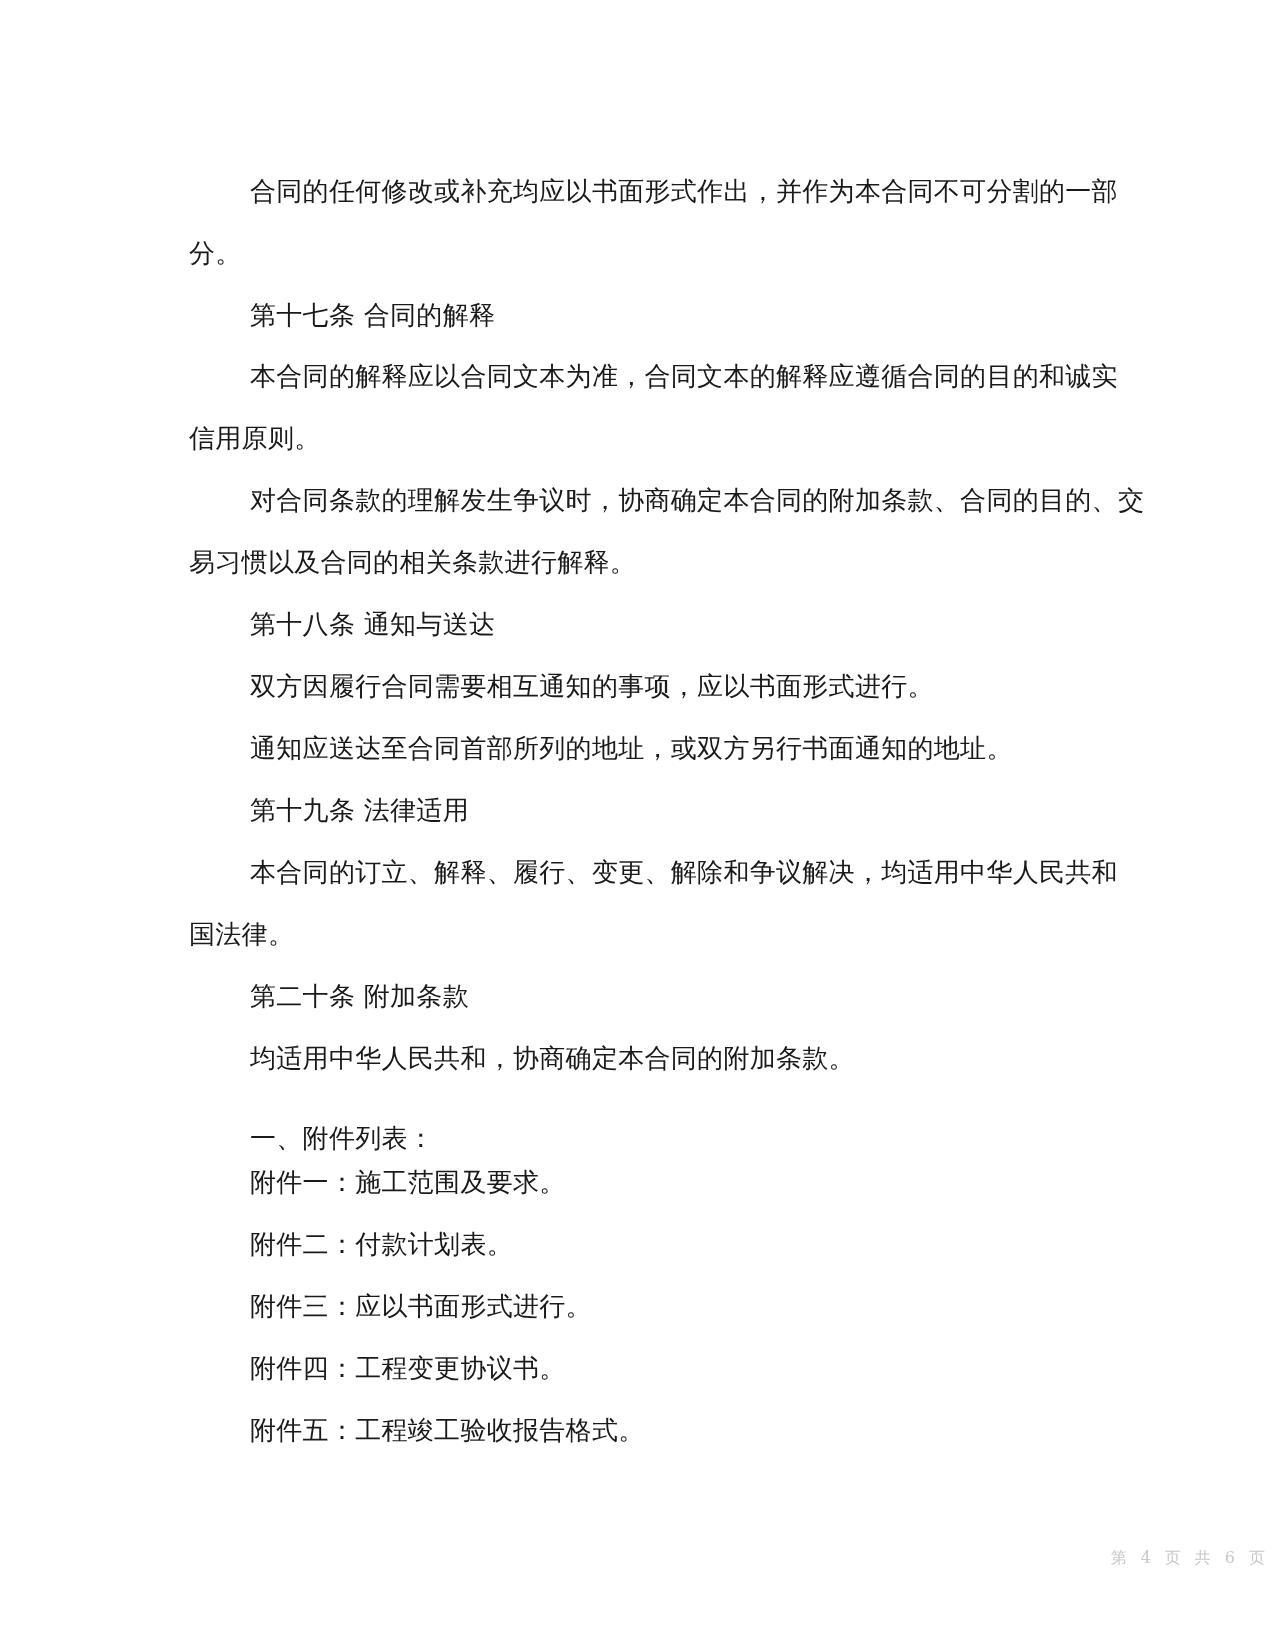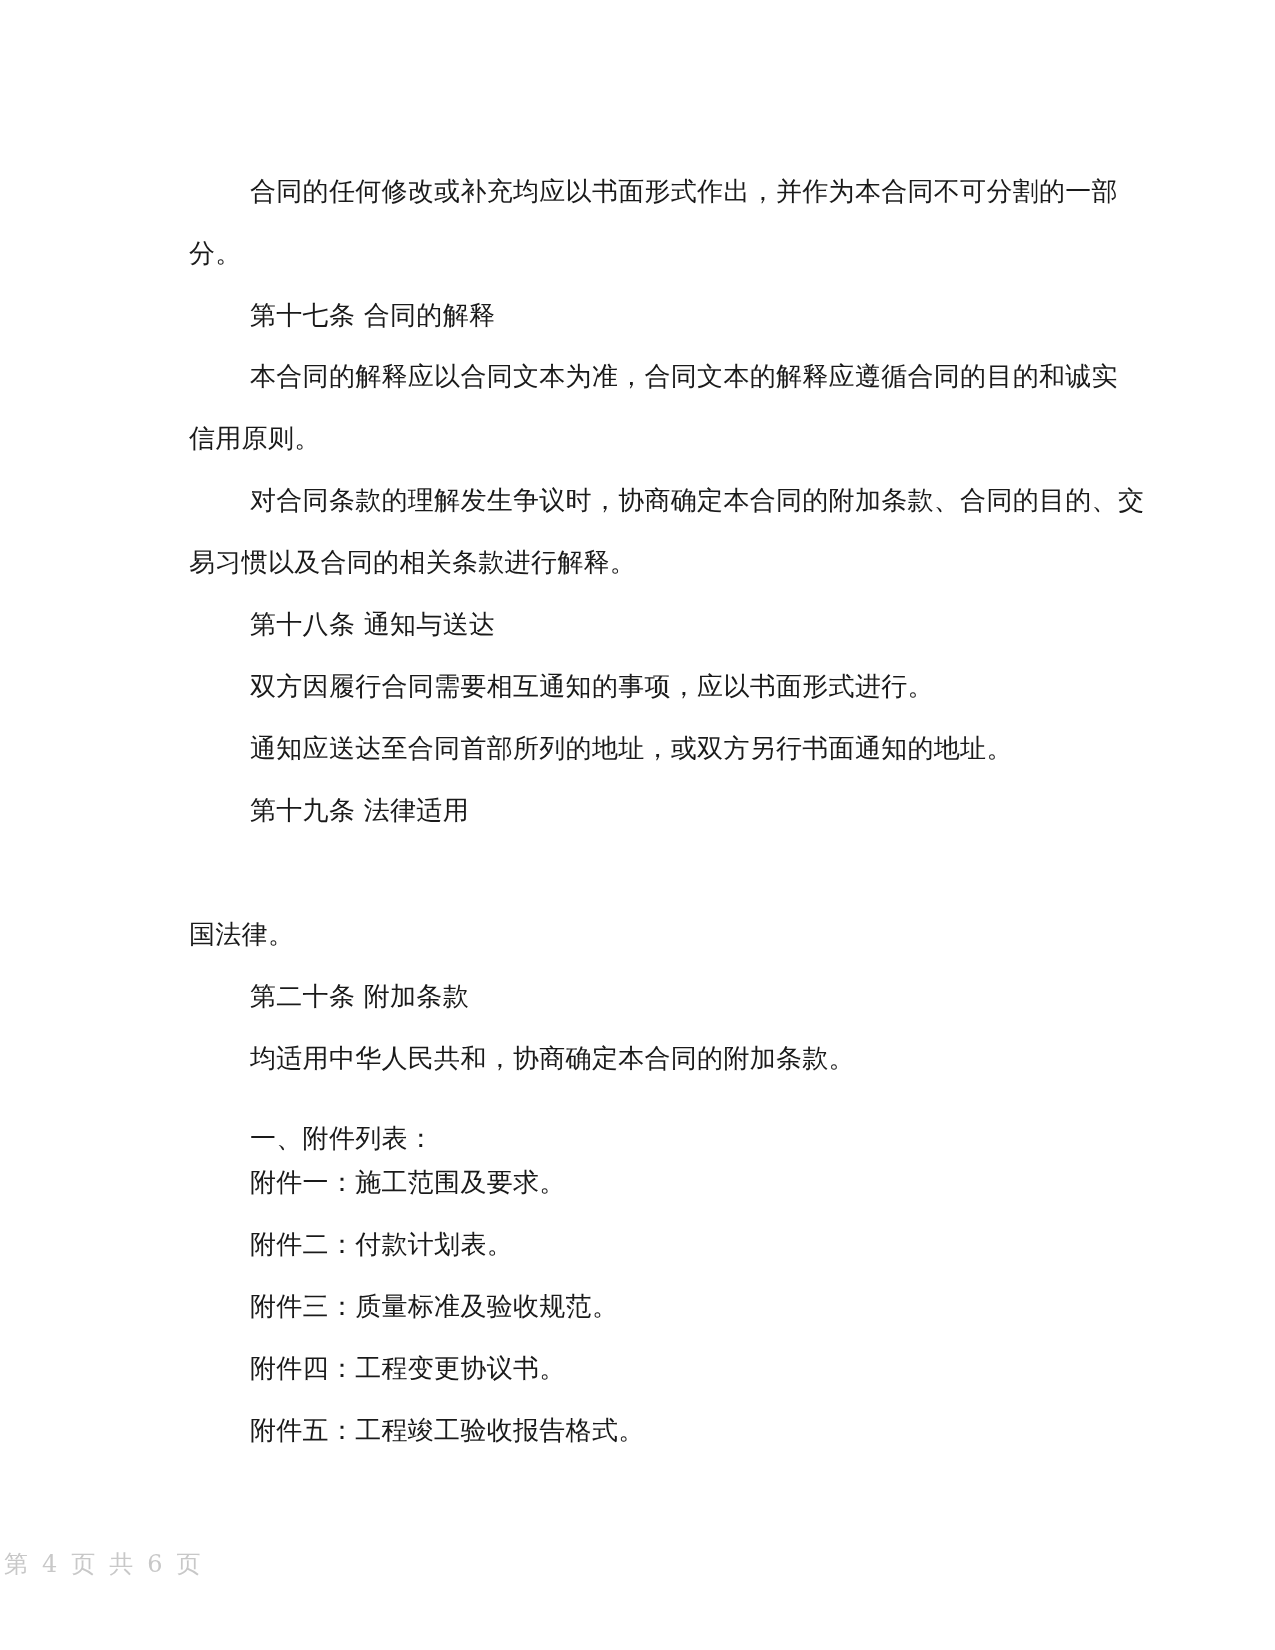--- a/index.html
+++ b/index.html
@@ -14,21 +14,21 @@
     font-size: 26px;
     line-height: 30px;
     white-space: nowrap;
     letter-spacing: 0.3px;
   }
   .indent { left: 250px; text-align: center; }
   .flush  { left: 189px; }
   .justify { width: 830px; text-align: justify; text-align-last: justify; }
   .footer {
     position: absolute; top: 1548px; left: 0; width: 1275px;
-    text-align: left; font-size: 24px; color: #c8c8c8;
+    text-align: right; font-size: 16px; color: #c8c8c8;
     letter-spacing: 6px;
   }
   .footer span { margin: 0 4px; }
 </style>
 </head>
 <body>
 
 <div class="page">
 
   <div class="line indent justify" style="top:176px">合同的任何修改或补充均应以书面形式作出，并作为本合同不可分割的一部</div>
@@ -40,28 +40,29 @@
   <div class="line flush" style="top:423px">信用原则。</div>
 
   <div class="line indent justify" style="top:485px">对合同条款的理解发生争议时，协商确定本合同的附加条款、合同的目的、交</div>
   <div class="line flush" style="top:547px">易习惯以及合同的相关条款进行解释。</div>
 
   <div class="line indent" style="top:609px">第十八条  通知与送达</div>
   <div class="line indent" style="top:671px">双方因履行合同需要相互通知的事项，应以书面形式进行。</div>
   <div class="line indent" style="top:733px">通知应送达至合同首部所列的地址，或双方另行书面通知的地址。</div>
 
   <div class="line indent" style="top:795px">第十九条  法律适用</div>
+  <div class="line indent justify" style="top:857px">本合同的订立、解释、履行、变更、解除和争议解决，均适用中华人民共和</div>
   <div class="line flush" style="top:919px">国法律。</div>
 
   <div class="line indent" style="top:981px">第二十条  附加条款</div>
   <div class="line indent" style="top:1043px">均适用中华人民共和，协商确定本合同的附加条款。</div>
 
   <div class="line indent" style="top:1123px">一、附件列表：</div>
   <div class="line indent" style="top:1167px">附件一：施工范围及要求。</div>
   <div class="line indent" style="top:1229px">附件二：付款计划表。</div>
-  <div class="line indent" style="top:1291px">附件三：质量标准及验收规范。</div>
+  <div class="line indent" style="top:1291px">附件三：应以书面形式进行。</div>
   <div class="line indent" style="top:1415px">附件五：工程竣工验收报告格式。</div>
   <div class="line indent" style="top:1353px">附件四：工程变更协议书。</div>
 
   <div class="footer">
     <span>第</span><span>4</span><span>页</span><span>共</span><span>6</span><span>页</span>
   </div>
 </div>
 
 </body></html>

